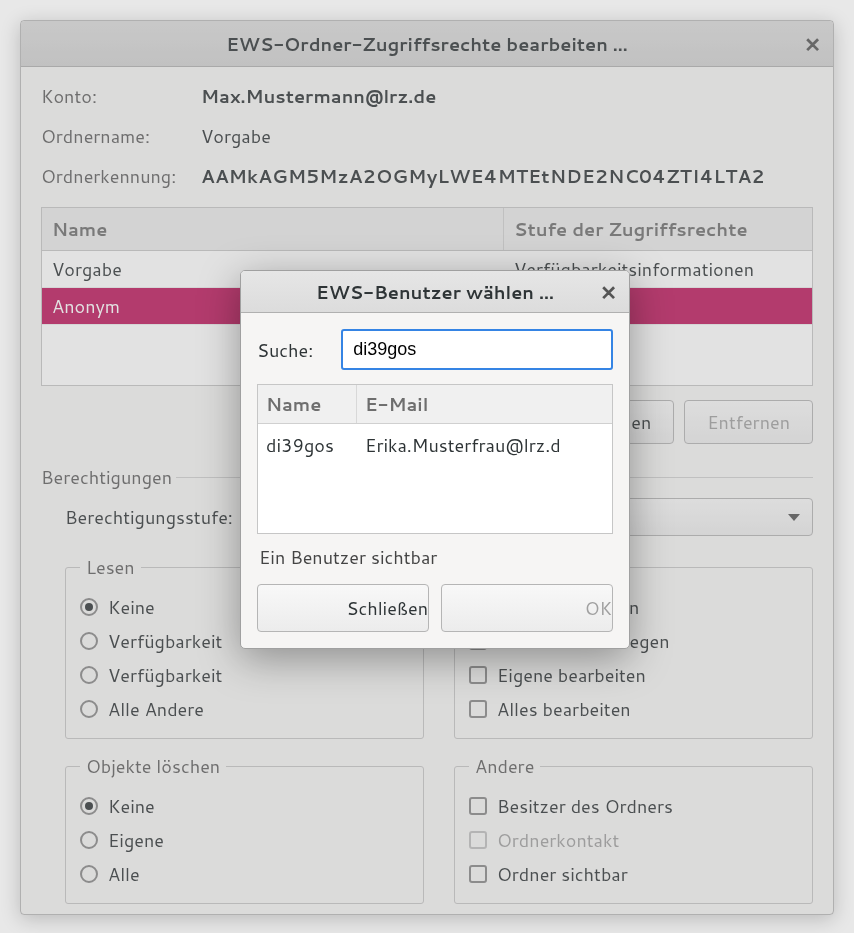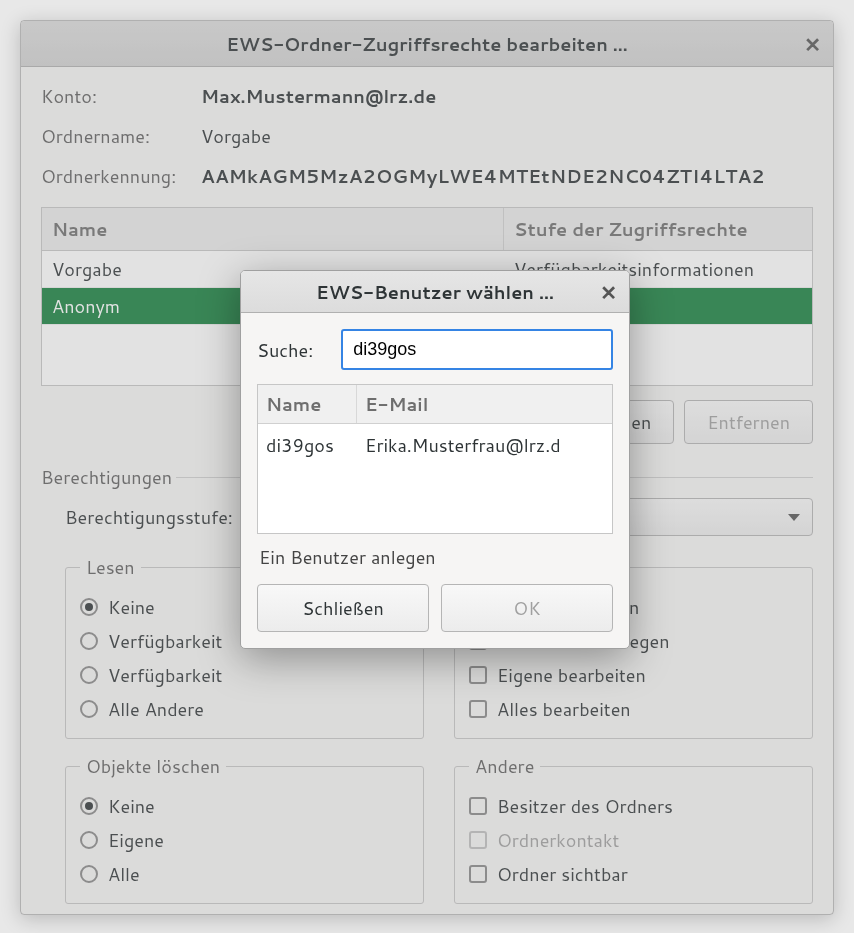--- a/index.html
+++ b/index.html
@@ -79,21 +79,21 @@
   }
   .th:last-child { border-right: none; }
   .col-name-w { width: 60%; }
   .col-level-w { width: 40%; }
   .table-row {
     display: flex;
     border-bottom: 1px solid #eee;
   }
   .td { padding: 5px 10px; }
   .table-row.selected {
-    background: #15803d;
+    background: #be185d;
     color: #fff;
   }
   .table-empty { height: 60px; }
   .btn-row {
     display: flex;
     justify-content: flex-end;
     gap: 10px;
     margin-bottom: 20px;
   }
   .btn {
@@ -257,21 +257,21 @@
   .results-row { display: flex; }
   .rtd { padding: 8px 8px; }
   .status-text {
     margin: 10px 2px 14px 2px;
     color: #444;
   }
   .modal-footer {
     display: flex;
     gap: 12px;
   }
-  .modal-footer .btn { flex: 1; padding: 10px 8px; text-align: center; }
+  .modal-footer .btn { flex: 1; padding: 10px 0; text-align: right; }
 </style>
 </head>
 <body>
 
 <div class="main-dialog">
   <div class="titlebar">
     <span class="titlebar-title">EWS-Ordner-Zugriffsrechte bearbeiten …</span>
     <span class="titlebar-close">✕</span>
   </div>
 
@@ -414,19 +414,19 @@
     <div class="results">
       <div class="results-header">
         <div class="rth rcol-name">Name</div>
         <div class="rth rcol-email">E-Mail</div>
       </div>
       <div class="results-row">
         <div class="rtd rcol-name">di39gos</div>
         <div class="rtd rcol-email">Erika.Musterfrau@lrz.d</div>
       </div>
     </div>
-    <div class="status-text">Ein Benutzer anlegen</div>
+    <div class="status-text">Ein Benutzer sichtbar</div>
     <div class="modal-footer">
       <div class="btn">Schließen</div>
       <div class="btn disabled">OK</div>
     </div>
   </div>
 </div>
 
 </body></html>

